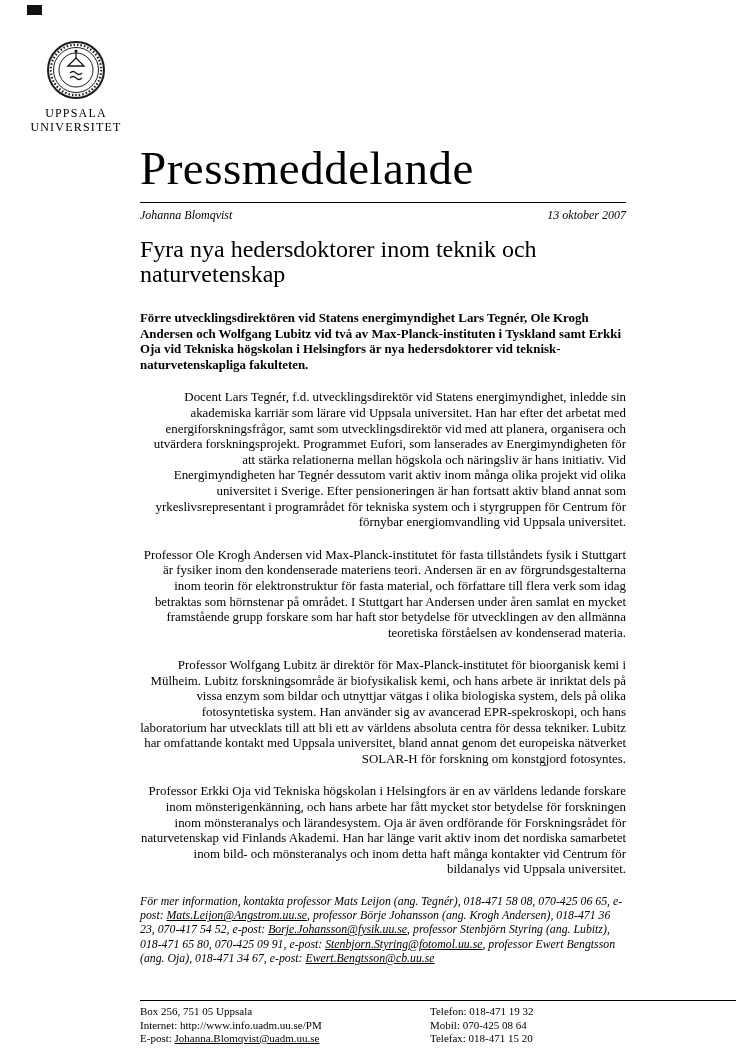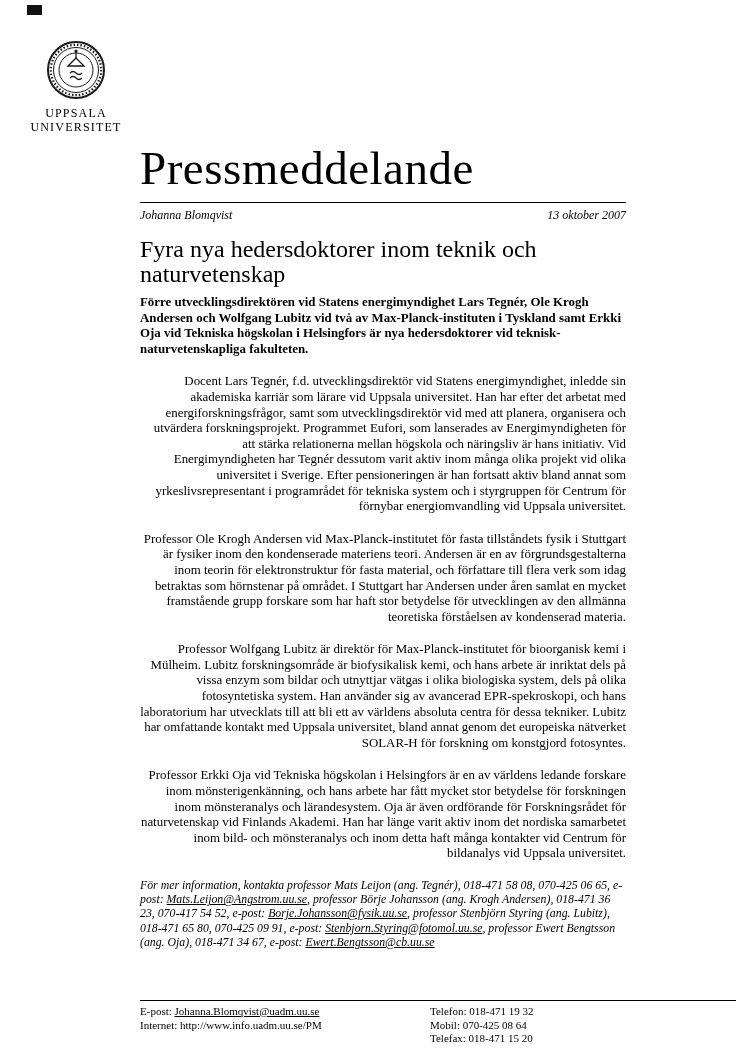--- a/index.html
+++ b/index.html
@@ -60,21 +60,21 @@
     margin-top: 5px;
   }
   .byline .author { font-weight: 700; font-weight: 400; text-align: right; }
   .article-heading {
     margin-top: 14px;
     font-size: 24px;
     font-weight: 400;
     line-height: 25px;
   }
   .lead {
-    margin-top: 8px;
+    margin-top: 24px;
     font-size: 12.9px;
     font-weight: 700;
     line-height: 15.6px;
   }
   .body-par {
     margin-top: 17px;
     font-size: 12.9px;
     line-height: 15.6px;
     text-align: right;
   }
@@ -156,22 +156,23 @@
     <p class="body-par">Professor Erkki Oja vid Tekniska högskolan i Helsingfors är en av världens ledande forskare inom mönsterigenkänning, och hans arbete har fått mycket stor betydelse för forskningen inom mönsteranalys och lärandesystem. Oja är även ordförande för Forskningsrådet för naturvetenskap vid Finlands Akademi. Han har länge varit aktiv inom det nordiska samarbetet inom bild- och mönsteranalys och inom detta haft många kontakter vid Centrum för bildanalys vid Uppsala universitet.</p>
 
     <p class="contact-par"><span>För mer information, kontakta professor Mats Leijon (ang. Tegnér), 018-471 58 08, 070-425 06 65, e-post: </span><a>Mats.Leijon@Angstrom.uu.se</a><span>, professor Börje Johansson (ang. Krogh Andersen), 018-471 36 23, 070-417 54 52, e-post: </span><a>Borje.Johansson@fysik.uu.se</a><span>, professor Stenbjörn Styring (ang. Lubitz), 018-471 65 80, 070-425 09 91, e-post: </span><a>Stenbjorn.Styring@fotomol.uu.se</a><span>, professor Ewert Bengtsson (ang. Oja), 018-471 34 67, e-post: </span><a>Ewert.Bengtsson@cb.uu.se</a></p>
 
   </div>
 
   <div class="page-footer">
     <hr class="footer-rule">
     <div class="footer-cols">
       <div class="footer-col-left">
+        <div>Box 256, 751 05 Uppsala</div>
+        <div>Internet: http://www.info.uadm.uu.se/PM</div>
         <div><span>E-post: </span><a>Johanna.Blomqvist@uadm.uu.se</a></div>
-        <div>Internet: http://www.info.uadm.uu.se/PM</div>
       </div>
       <div class="footer-col-right">
         <div>Telefon: 018-471 19 32</div>
         <div>Mobil: 070-425 08 64</div>
         <div>Telefax: 018-471 15 20</div>
       </div>
     </div>
   </div>
 
 </div>

